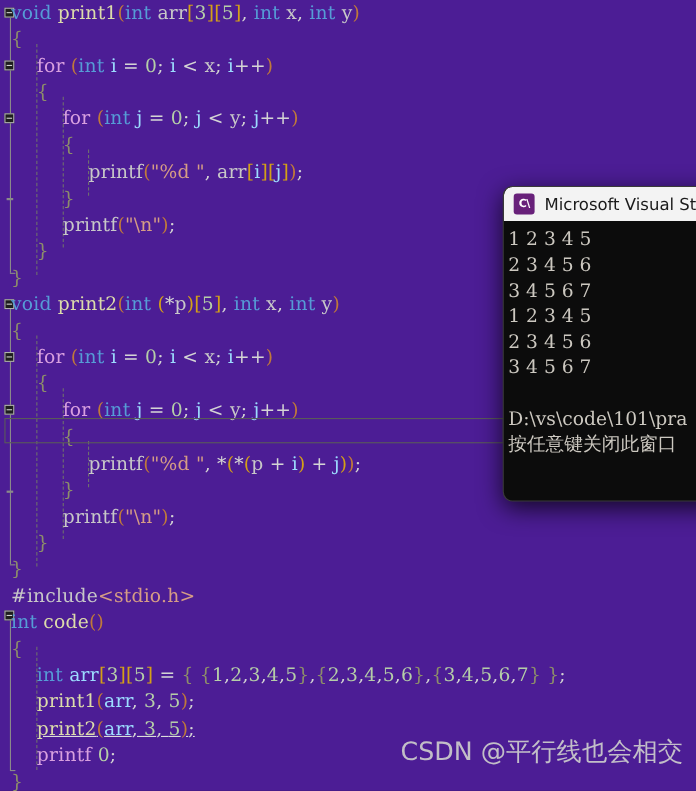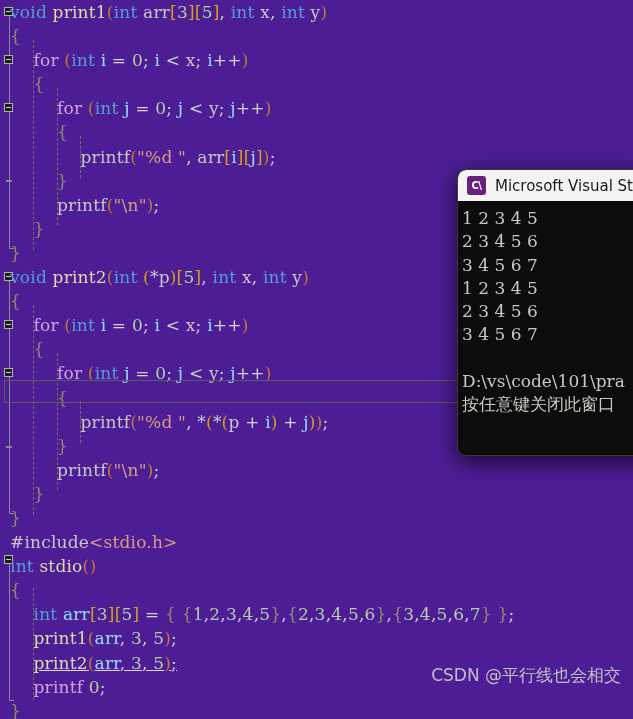--- a/index.html
+++ b/index.html
@@ -166,24 +166,24 @@
     line-height: 23.3px;
     white-space: pre;
   }
   .cline { height: 23.3px; }
   .cblank { height: 23.3px; }
 
   
   #watermark {
     position: absolute;
     right: 12px;
-    bottom: 32px;
+    bottom: 20px;
     color: #cccccc;
     font-family: "DejaVu Sans", "Liberation Sans", sans-serif;
-    font-size: 17px;
+    font-size: 23px;
     opacity: 0.92;
     white-space: nowrap;
   }
 </style>
 </head>
 <body>
 
 <div id="screen">
 
   <div id="editor">
@@ -236,21 +236,21 @@
         <div class="line"><span class="txt" style="padding-left: 33.5px;"><span class="ctrl">for </span><span class="brk1">(</span><span class="kw">int </span><span class="var">i</span><span class="punc"> = </span><span class="num">0</span><span class="punc">; </span><span class="var">i</span><span class="punc"> &lt; </span><span class="plain">x</span><span class="punc">; </span><span class="var">i</span><span class="punc">++</span><span class="brk1">)</span></span></div>
         <div class="line"><span class="txt" style="padding-left: 33.5px;"><span class="brace">{</span></span></div>
         <div class="line"><span class="txt" style="padding-left: 57px;"><span class="ctrl">for </span><span class="brk1">(</span><span class="kw">int </span><span class="var">j</span><span class="punc"> = </span><span class="num">0</span><span class="punc">; </span><span class="var">j</span><span class="punc"> &lt; </span><span class="plain">y</span><span class="punc">; </span><span class="var">j</span><span class="punc">++</span><span class="brk1">)</span></span></div>
         <div class="line"><span class="txt" style="padding-left: 57px;"><span class="brace">{</span></span></div>
         <div class="line"><span class="txt" style="padding-left: 80.5px;"><span class="plain">printf</span><span class="brk1">(</span><span class="str">"%d "</span><span class="punc">, </span><span class="punc">*</span><span class="brk2">(</span><span class="punc">*</span><span class="brk2">(</span><span class="plain">p</span><span class="punc"> + </span><span class="var">i</span><span class="brk2">)</span><span class="punc"> + </span><span class="var">j</span><span class="brk2">)</span><span class="brk1">)</span><span class="punc">;</span></span></div>
         <div class="line"><span class="txt" style="padding-left: 57px;"><span class="brace">}</span></span></div>
         <div class="line"><span class="txt" style="padding-left: 57px;"><span class="plain">printf</span><span class="brk1">(</span><span class="str">"\n"</span><span class="brk1">)</span><span class="punc">;</span></span></div>
         <div class="line"><span class="txt" style="padding-left: 33.5px;"><span class="brace">}</span></span></div>
         <div class="line"><span class="txt" style="padding-left: 10px;"><span class="brace">}</span></span></div>
         <div class="line"><span class="txt" style="padding-left: 10px;"><span class="pre">#include</span><span class="str">&lt;stdio.h&gt;</span></span></div>
-        <div class="line"><span class="txt" style="padding-left: 10px;"><span class="kw">int </span><span class="fn">stdio</span><span class="brk1">(</span><span class="brk1">)</span></span></div>
+        <div class="line"><span class="txt" style="padding-left: 10px;"><span class="kw">int </span><span class="fn">code</span><span class="brk1">(</span><span class="brk1">)</span></span></div>
         <div class="line"><span class="txt" style="padding-left: 10px;"><span class="brace">{</span></span></div>
         <div class="line"><span class="txt" style="padding-left: 33.5px;"><span class="kw">int </span><span class="var">arr</span><span class="brk2">[</span><span class="num">3</span><span class="brk2">]</span><span class="brk2">[</span><span class="num">5</span><span class="brk2">]</span><span class="punc"> = </span><span class="brace">{</span><span class="punc"> </span><span class="brace">{</span><span class="num">1</span><span class="punc">,</span><span class="num">2</span><span class="punc">,</span><span class="num">3</span><span class="punc">,</span><span class="num">4</span><span class="punc">,</span><span class="num">5</span><span class="brace">}</span><span class="punc">,</span><span class="brace">{</span><span class="num">2</span><span class="punc">,</span><span class="num">3</span><span class="punc">,</span><span class="num">4</span><span class="punc">,</span><span class="num">5</span><span class="punc">,</span><span class="num">6</span><span class="brace">}</span><span class="punc">,</span><span class="brace">{</span><span class="num">3</span><span class="punc">,</span><span class="num">4</span><span class="punc">,</span><span class="num">5</span><span class="punc">,</span><span class="num">6</span><span class="punc">,</span><span class="num">7</span><span class="brace">}</span><span class="punc"> </span><span class="brace">}</span><span class="punc">;</span></span></div>
         <div class="line"><span class="txt" style="padding-left: 33.5px;"><span class="fn">print1</span><span class="brk1">(</span><span class="var">arr</span><span class="punc">, </span><span class="num">3</span><span class="punc">, </span><span class="num">5</span><span class="brk1">)</span><span class="punc">;</span></span></div>
         <div class="line"><span class="txt" style="padding-left: 33.5px; text-decoration: underline;"><span class="fn">print2</span><span class="brk1">(</span><span class="var">arr</span><span class="punc">, </span><span class="num">3</span><span class="punc">, </span><span class="num">5</span><span class="brk1">)</span><span class="punc">;</span></span></div>
         <div class="line"><span class="txt" style="padding-left: 33.5px;"><span class="ctrl">printf </span><span class="num">0</span><span class="punc">;</span></span></div>
         <div class="line"><span class="txt" style="padding-left: 10px;"><span class="brace">}</span></span></div>
       </div>
 
     <div id="current-line"></div>
   </div>

